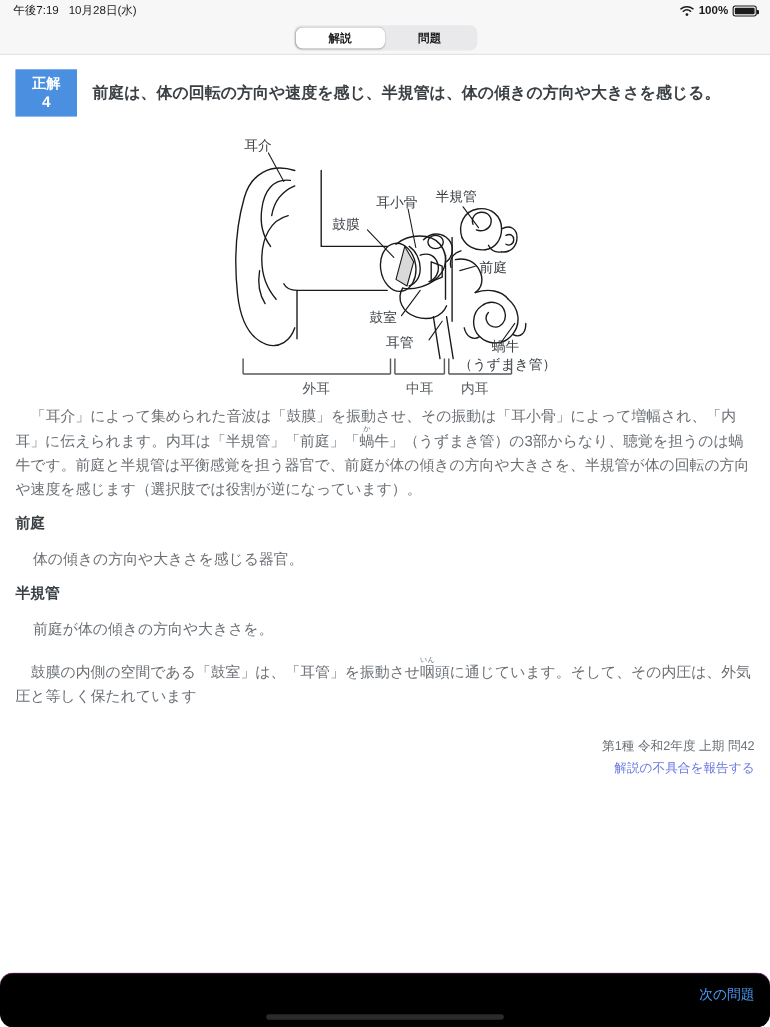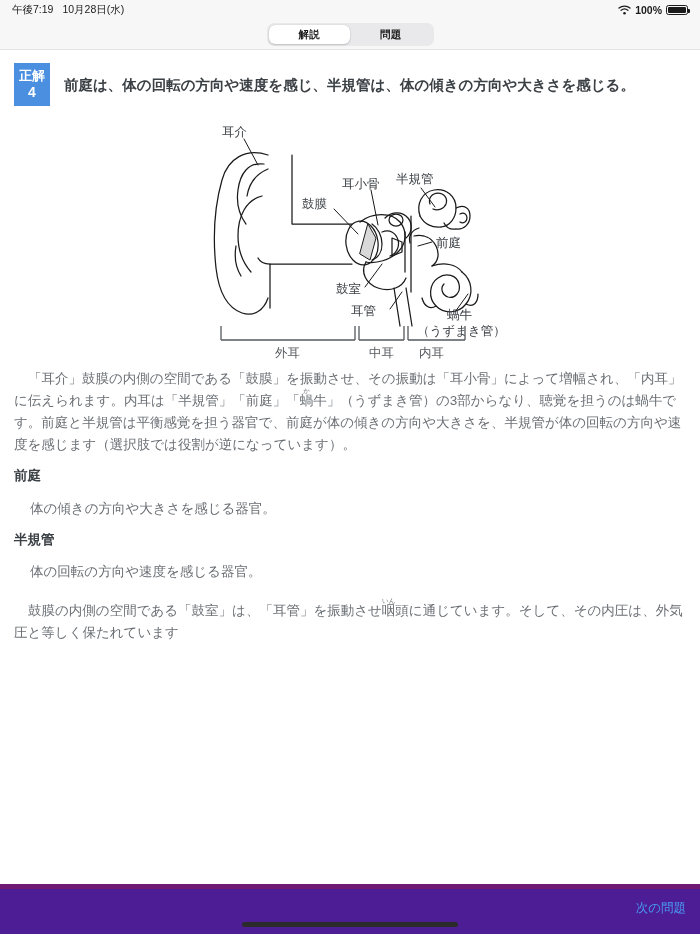--- a/index.html
+++ b/index.html
@@ -61,21 +61,21 @@
 
   
   .content {
     position: absolute; left: 0; top: 51px; width: 700px; height: 833px;
     background: #ffffff;
     padding: 0 14px;
   }
 
   .answer-row { display: flex; align-items: flex-start; margin-top: 12px; }
   .correct-badge {
-    width: 36px; min-width: 36px; height: 43px;
+    width: 56px; min-width: 36px; height: 43px;
     background: #4a8fe0; color: #ffffff;
     display: flex; flex-direction: column; align-items: center; justify-content: center;
     line-height: 1.05;
   }
   .correct-badge .lbl { font-size: 13px; font-weight: 700; }
   .correct-badge .num { font-size: 14px; font-weight: 700; margin-top: 2px; }
   .answer-title {
     font-size: 14.5px; font-weight: 700; color: #3b4045;
     padding-left: 14px; padding-top: 13px; line-height: 1.35;
   }
@@ -109,21 +109,21 @@
 
   .meta {
     text-align: right; font-size: 11.5px; color: #6a6f74;
     margin-top: 26px; line-height: 1.7;
   }
   .report-link { display: block; color: #6c7ae0; text-align: right; font-size: 11.5px; cursor: pointer; }
 
   
   .bottombar {
     position: absolute; left: 0; bottom: 0; width: 700px; height: 50px;
-    background: #4c1d95; border-top: 5px solid #701a75;
+    background: #000000; border-top: 1px solid #701a75; border-radius: 12px;
   }
   .next-link {
     position: absolute; right: 14px; top: 11px;
     font-size: 12.5px; color: #4a9bf5; cursor: pointer;
   }
   .home-indicator {
     position: absolute; left: 50%; transform: translateX(-50%); bottom: 7px;
     width: 216px; height: 5px; background: #2b2b2b; border-radius: 3px;
   }
 </style>
@@ -257,33 +257,37 @@
         <text x="336" y="181">鼓室</text>
         <text x="351" y="203">耳管</text>
         <text x="275" y="245" fill="#555a5e">外耳</text>
         <text x="369" y="245" fill="#555a5e">中耳</text>
         <text x="419" y="245" fill="#555a5e">内耳</text>
       </g>
     </svg>
   </div>
 
   <p class="para">
-    <span>「耳介」鼓膜の内側の空間である「鼓膜」を振動させ、その振動は「耳小骨」によって増幅され、「内耳」に伝えられます。内耳は「半規管」「前庭」「</span><ruby><span>蝸</span><rt>か</rt></ruby><span>牛」（うずまき管）の3部からなり、聴覚を担うのは蝸牛です。前庭と半規管は平衡感覚を担う器官で、前庭が体の傾きの方向や大きさを、半規管が体の回転の方向や速度を感じます（選択肢では役割が逆になっています）。</span>
+    <span>「耳介」によって集められた音波は「鼓膜」を振動させ、その振動は「耳小骨」によって増幅され、「内耳」に伝えられます。内耳は「半規管」「前庭」「</span><ruby><span>蝸</span><rt>か</rt></ruby><span>牛」（うずまき管）の3部からなり、聴覚を担うのは蝸牛です。前庭と半規管は平衡感覚を担う器官で、前庭が体の傾きの方向や大きさを、半規管が体の回転の方向や速度を感じます（選択肢では役割が逆になっています）。</span>
   </p>
 
   <div>
     <div class="term">前庭</div>
     <div class="term-desc">体の傾きの方向や大きさを感じる器官。</div>
     <div class="term">半規管</div>
-    <div class="term-desc">体の回転の方向や速度を感じる器官。</div>
+    <div class="term-desc">前庭が体の傾きの方向や大きさを。</div>
   </div>
 
   <p class="para p2">
     <span>鼓膜の内側の空間である「鼓室」は、「耳管」を振動させ</span><ruby><span>咽</span><rt>いん</rt></ruby><span>頭に通じています。そして、その内圧は、外気圧と等しく保たれています</span>
   </p>
 
+  <div class="meta">
+    <div>第1種 令和2年度 上期 問42</div>
+    <span class="report-link">解説の不具合を報告する</span>
+  </div>
 
 </div>
 
 <div class="bottombar">
   <span class="next-link">次の問題</span>
   <div class="home-indicator"></div>
 </div>
 
 </body></html>

